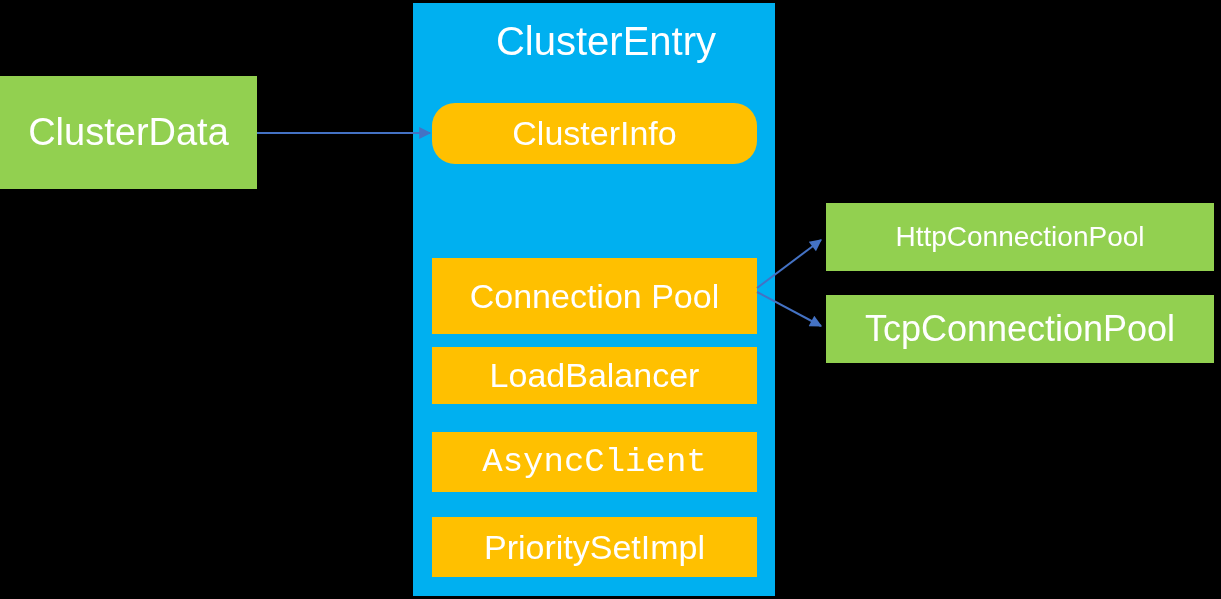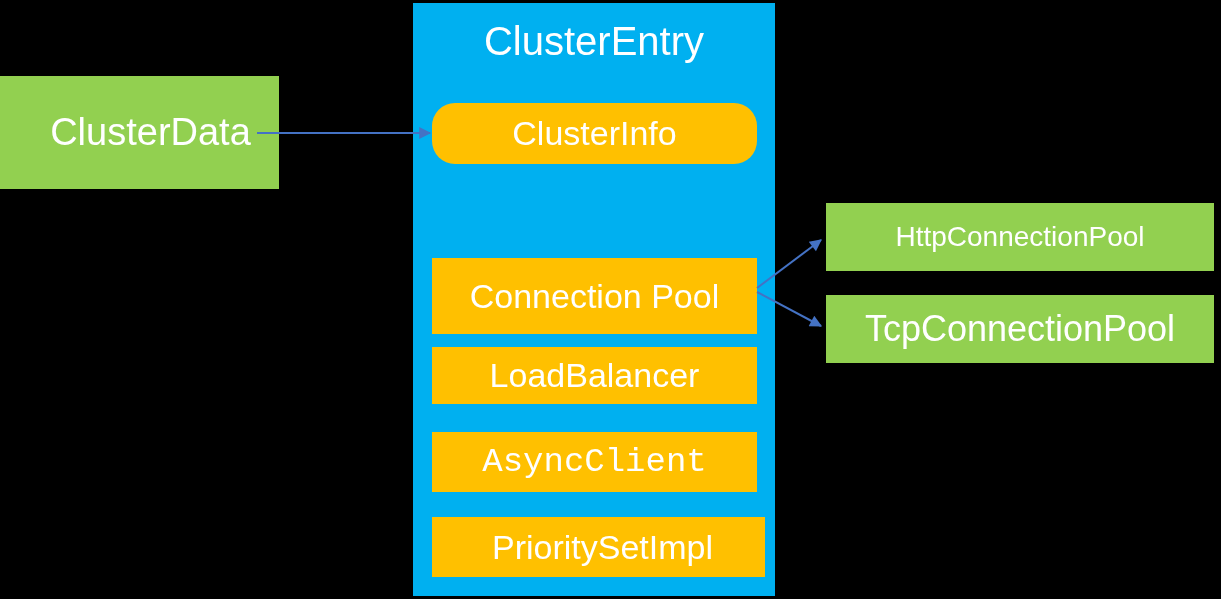--- a/index.html
+++ b/index.html
@@ -24,52 +24,52 @@
     justify-content: center;
     text-align: center;
     white-space: nowrap;
   }
   .green { background: #92D050; }
 
   .node-clusterdata {
     left: 0px; top: 76px;
     width: 257px; height: 113px;
     font-size: 38px;
-    padding-left: 22px;
   }
   .container-clusterentry {
     position: absolute;
     left: 413px; top: 3px;
     width: 362px; height: 593px;
     background: #00B0F0;
   }
   .clusterentry-title {
     position: absolute;
     left: 0; top: 16px;
     width: 100%;
     text-align: center;
     font-size: 40px;
     white-space: nowrap;
+    padding-left: 12px;
   }
   .member {
     position: absolute;
     left: 19px;
     width: 325px;
     display: flex;
     align-items: center;
     justify-content: center;
     font-size: 34px;
     white-space: nowrap;
     background: #FFC000;
   }
   .member-0 { top: 100px; height: 61px; border-radius: 23px; }
   .member-1 { top: 255px; height: 76px; }
   .member-2 { top: 344px; height: 57px; }
   .member-3 { top: 429px; height: 60px; font-family: Liberation Mono, monospace; }
-  .member-4 { top: 514px; height: 60px; padding-left: 8px; }
+  .member-4 { top: 514px; height: 60px; }
 
   .node-http {
     left: 826px; top: 203px;
     width: 388px; height: 68px;
     font-size: 28px;
   }
   .node-tcp {
     left: 826px; top: 295px;
     width: 388px; height: 68px;
     font-size: 36px;

